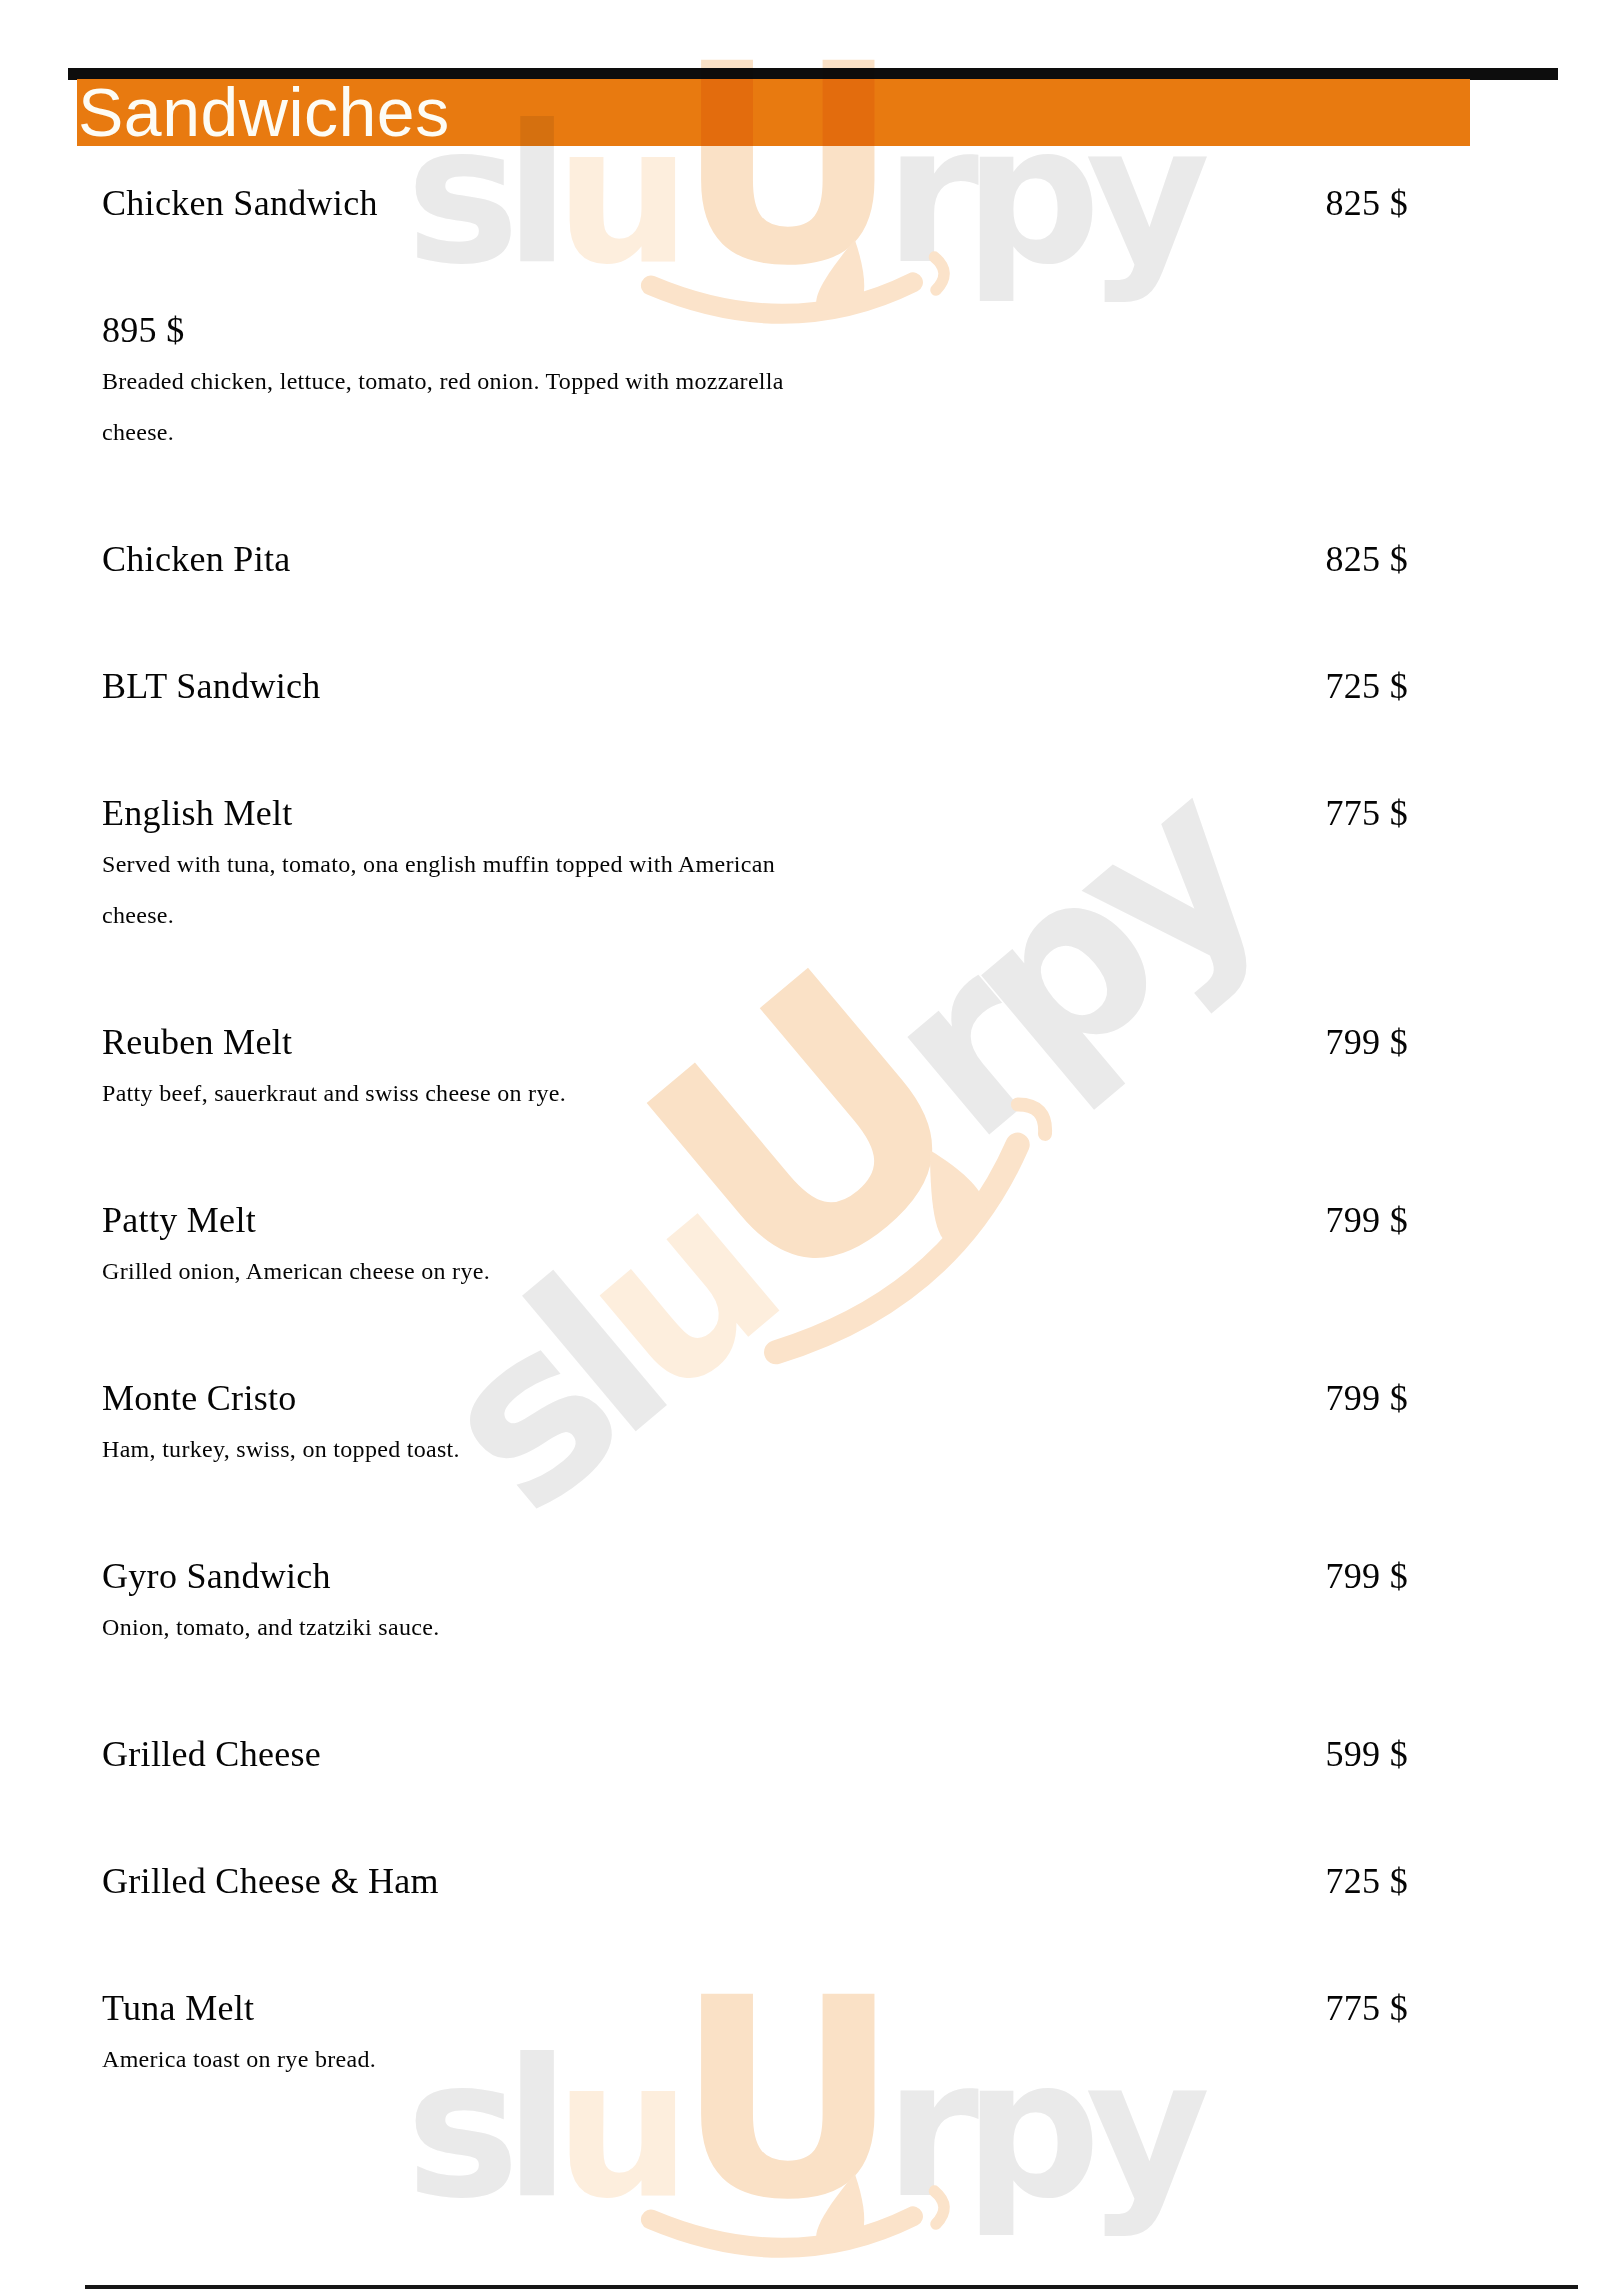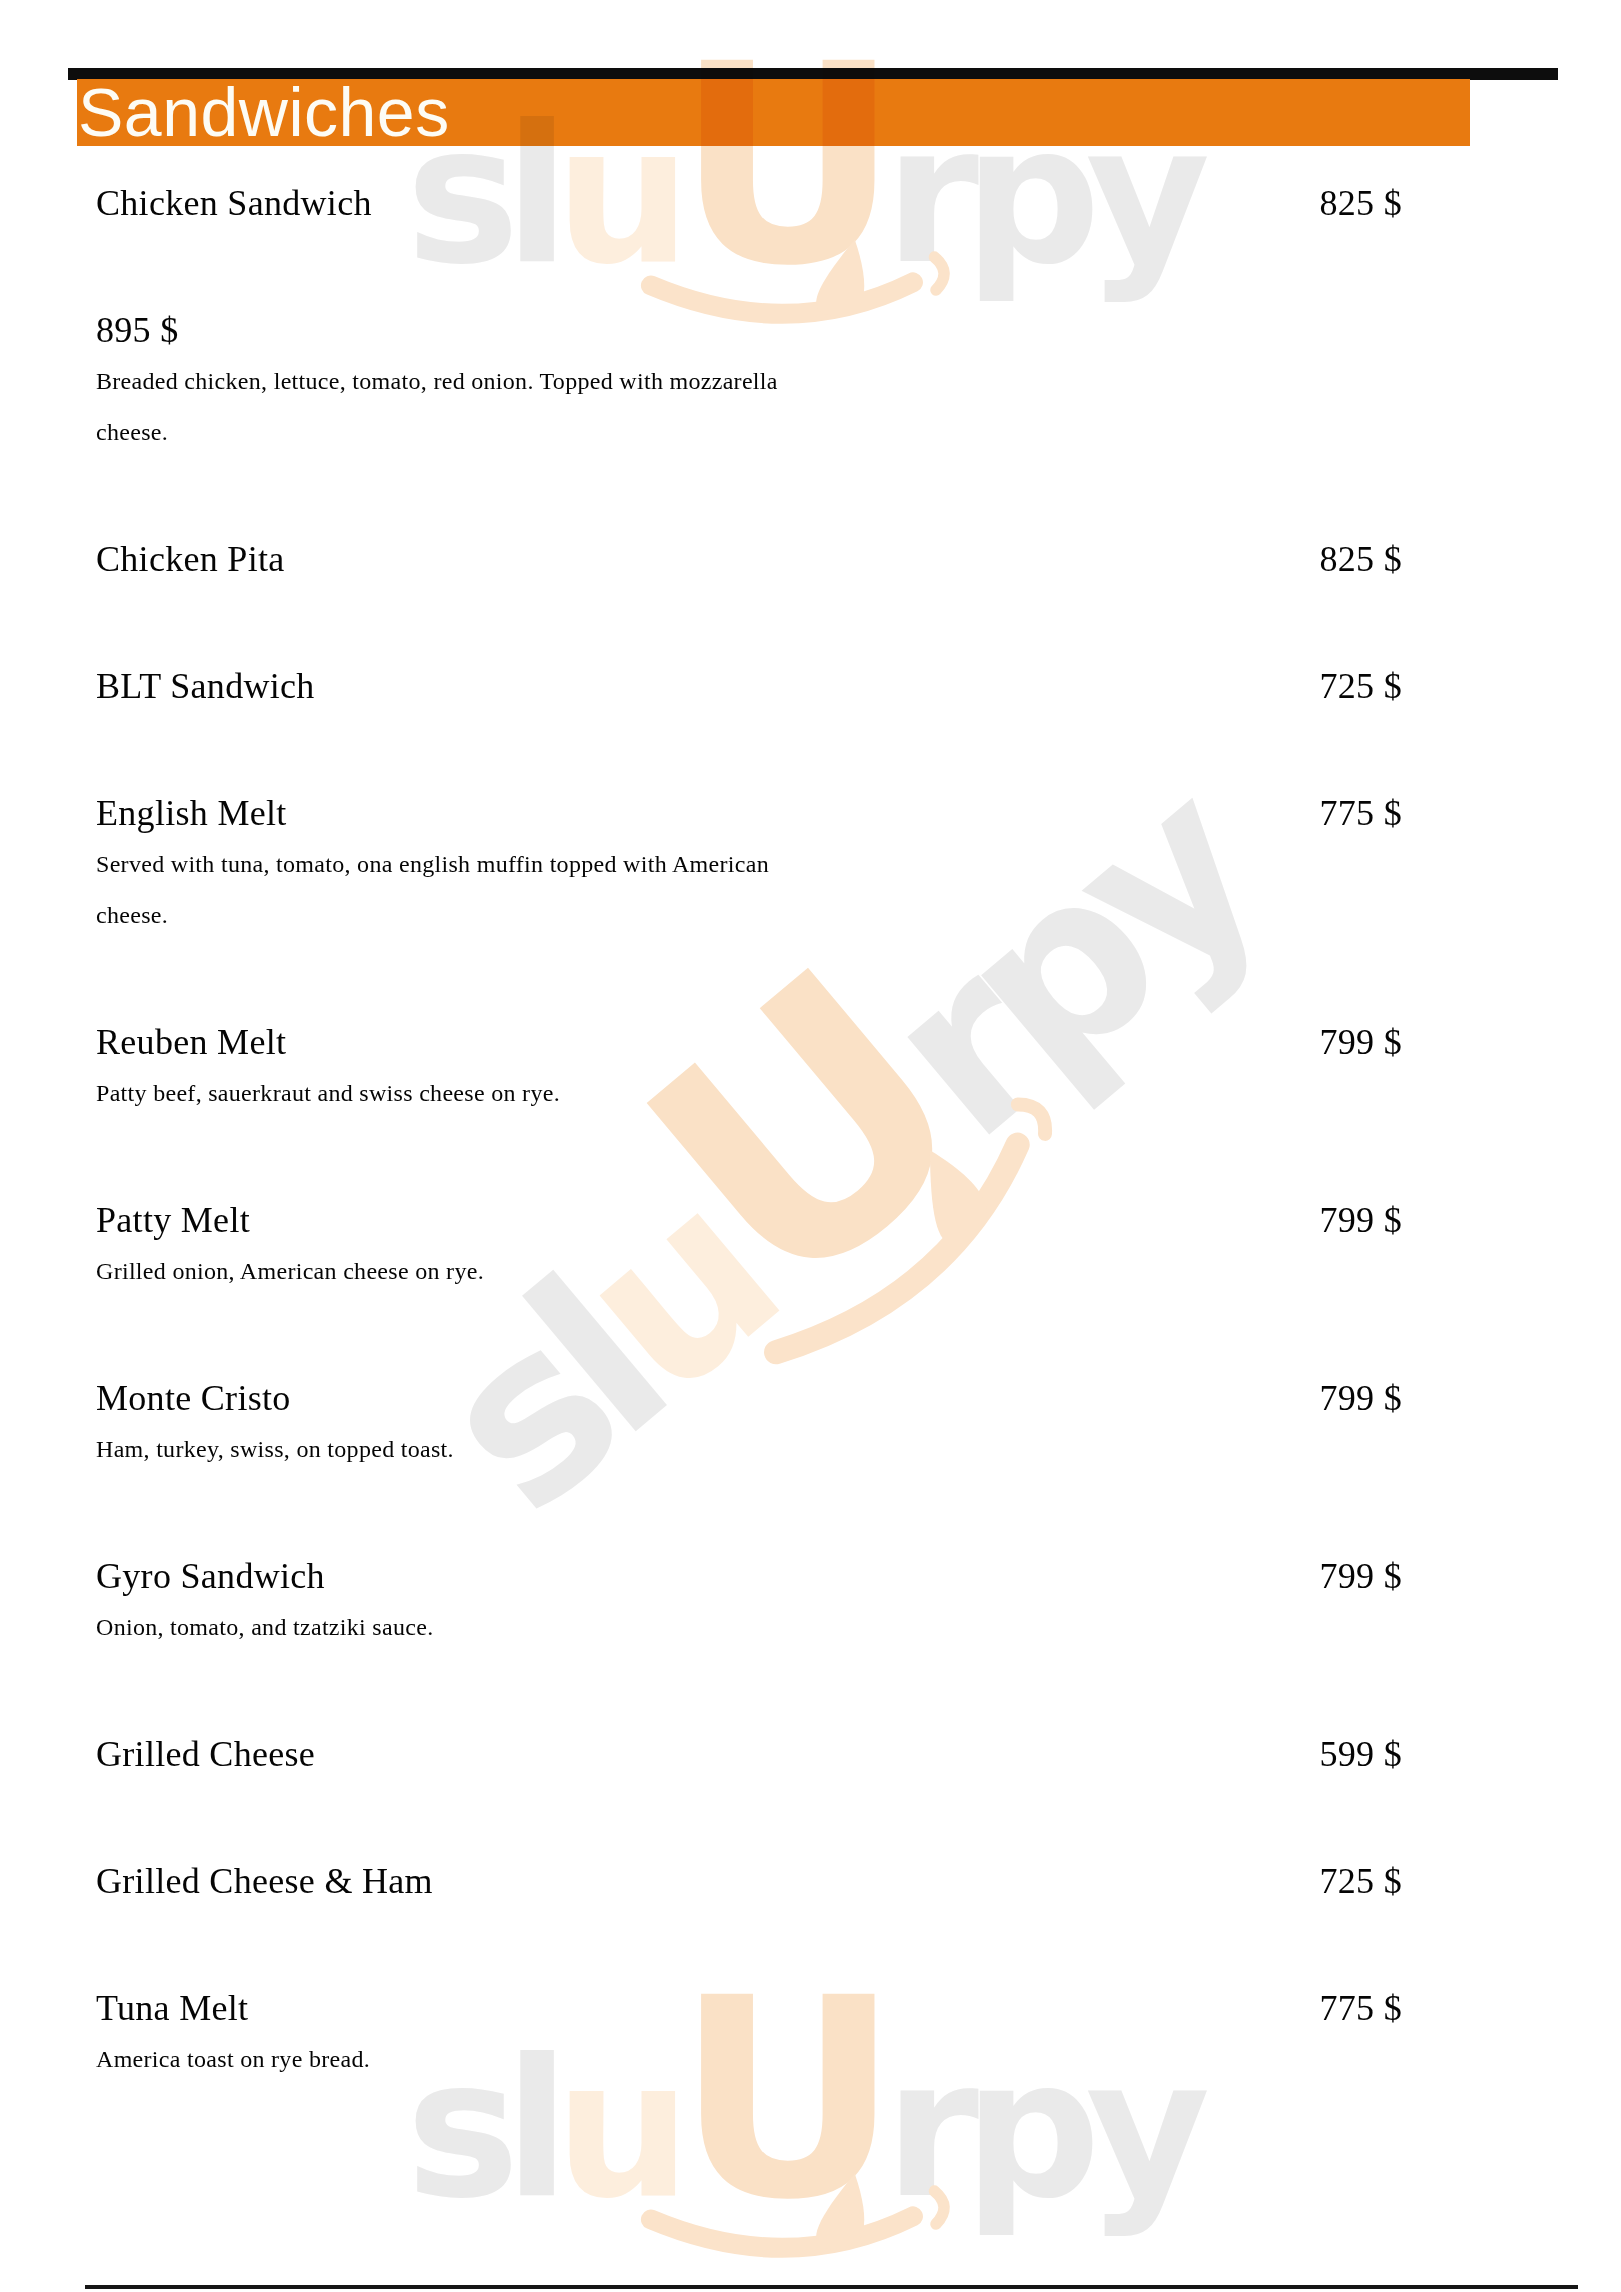--- a/index.html
+++ b/index.html
@@ -33,21 +33,21 @@
     position:absolute;z-index:2;
     mix-blend-mode:multiply;
     pointer-events:none;
   }
   .wm svg{display:block;width:100%;height:auto;overflow:visible;}
   .wm-top{left:398px;top:31px;width:843px;}
   .wm-mid{left:351px;top:937px;width:1024px;transform:rotate(-40deg);transform-origin:50% 50%;}
   .wm-bottom{left:398px;top:1965px;width:843px;}
   
   .menu{
-    position:absolute;left:96px;top:178px;width:1306px;z-index:3;
+    position:absolute;left:102px;top:178px;width:1306px;z-index:3;
   }
   .item{margin-bottom:76px;}
   .item-head{
     display:flex;justify-content:space-between;align-items:baseline;
     font-size:36px;line-height:51px;letter-spacing:0.3px;
   }
   .item-name{white-space:nowrap;}
   .item-price{white-space:nowrap;text-align:left;}
   .item-desc{
     font-size:24px;line-height:51px;letter-spacing:0.3px;

